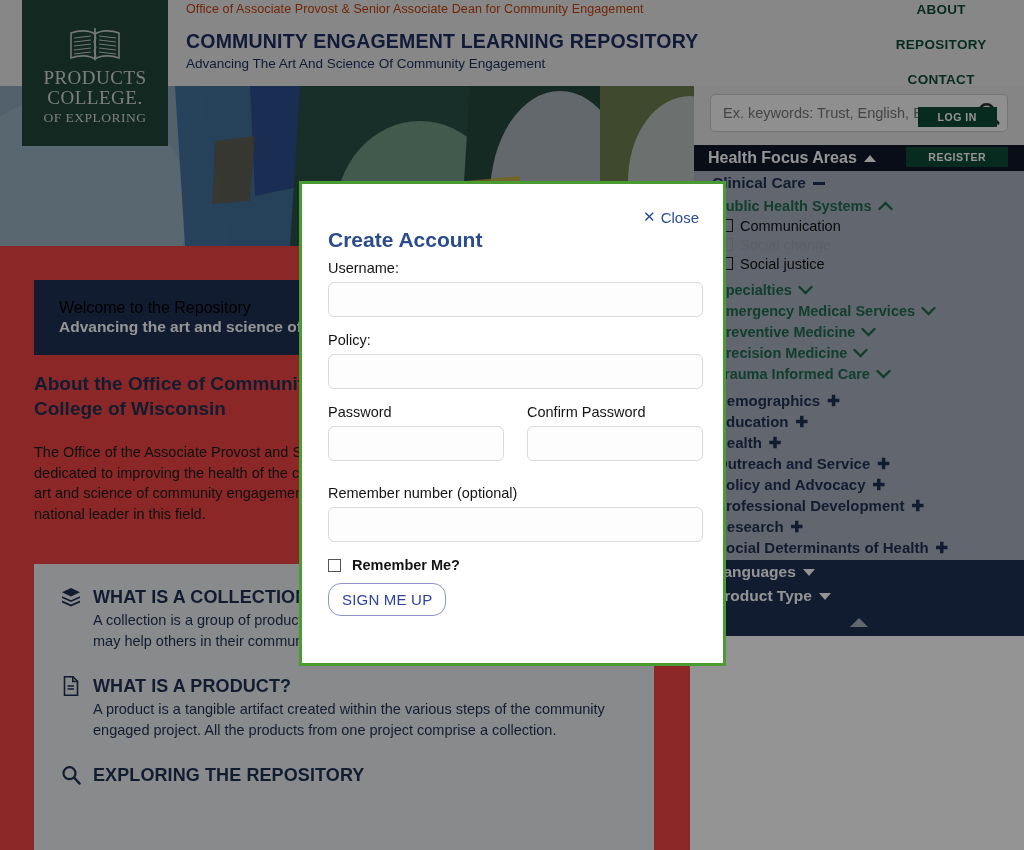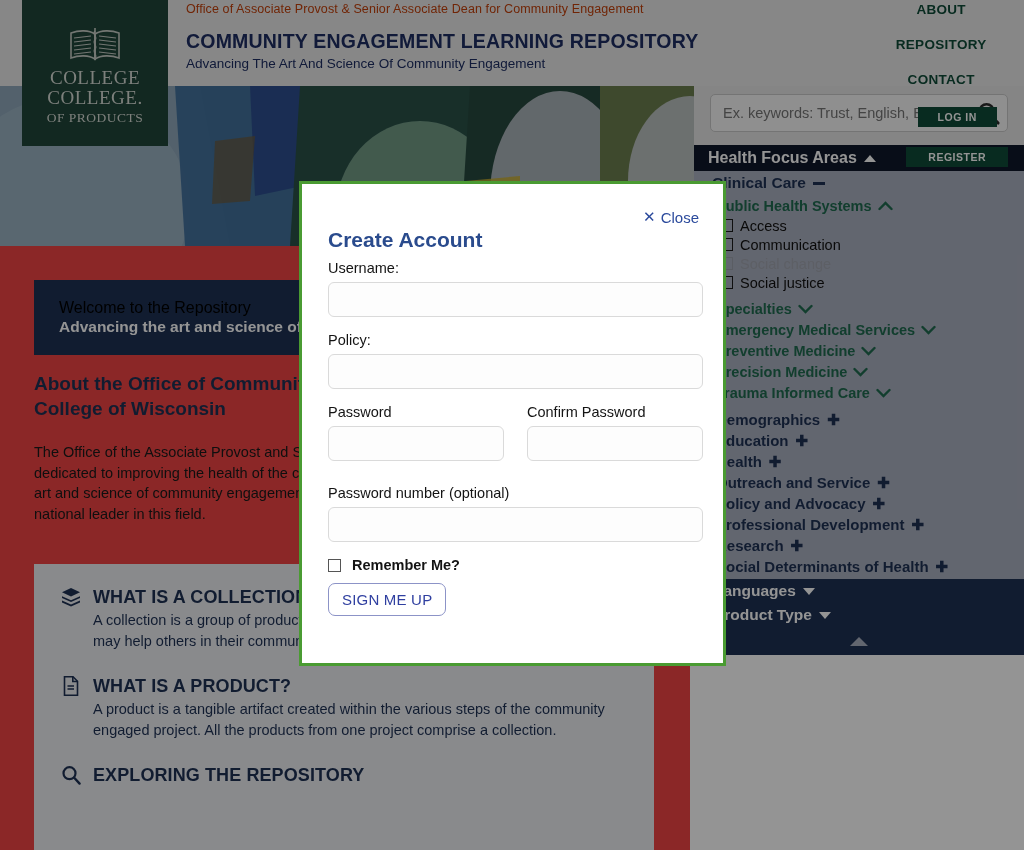--- a/index.html
+++ b/index.html
@@ -229,21 +229,21 @@
   .field-row { display: flex; gap: 23px; margin-bottom: 24px; }
   #remember-row {
     display: flex; align-items: center; gap: 11px; margin-top: 3px; margin-bottom: 10px;
   }
   #remember-box {
     width: 13px; height: 13px; border: 1.6px solid #555; background: #fff;
     flex: 0 0 13px;
   }
   #remember-label { font-size: 14.5px; color: #141414; font-weight: bold; }
   #signup-btn {
-    background: #ffffff; border: 1.4px solid #8c93c7; border-radius: 7px;
+    background: #ffffff; border: 1.4px solid #8c93c7; border-radius: 13px;
     color: #2f3fa0; font-size: 15px; font-family: inherit;
     padding: 7px 13px; cursor: pointer; letter-spacing: .2px;
   }
 </style>
 </head>
 <body>
 
 <div id="page">
 
   <div id="hero">
@@ -358,24 +358,20 @@
         <span>Public Health Systems</span>
         <span class="chev">
           <svg width="15" height="10" viewBox="0 0 15 10">
               <path d="M1.5 8 L7.5 2 L13.5 8" fill="none" stroke="#1f6b50" stroke-width="2.4" stroke-linecap="round"></path>
             </svg>
         </span>
       </div>
 
       <div class="facet-check">
         <span class="box"></span>
-        <span>Access</span>
-      </div>
-      <div class="facet-check">
-        <span class="box"></span>
         <span>Communication</span>
       </div>
       <div class="facet-check disabled">
         <span class="box"></span>
         <span>Social change</span>
       </div>
       <div class="facet-check">
         <span class="box"></span>
         <span>Social justice</span>
       </div>
@@ -489,23 +485,23 @@
 
     <div id="logo-block">
       <svg id="logo-book" viewBox="0 0 56 34">
         <path d="M28 6 C22 2, 12 2, 4 5 L4 30 C12 27, 22 27, 28 31 Z" fill="none" stroke="#c7cdc6" stroke-width="1.6"></path>
         <path d="M28 6 C34 2, 44 2, 52 5 L52 30 C44 27, 34 27, 28 31 Z" fill="none" stroke="#c7cdc6" stroke-width="1.6"></path>
         <path d="M7 10 L24 8 M7 14 L24 12 M7 18 L24 16 M7 22 L24 20 M7 26 L24 24" stroke="#c7cdc6" stroke-width="1.2"></path>
         <path d="M32 8 L49 10 M32 12 L49 14 M32 16 L49 18 M32 20 L49 22 M32 24 L49 26" stroke="#c7cdc6" stroke-width="1.2"></path>
         <path d="M28 0 L28 32" stroke="#c7cdc6" stroke-width="1.6"></path>
         <path d="M28 3 C25 6, 31 9, 28 12 C25 15, 31 18, 28 21 C25 24, 31 27, 28 30" fill="none" stroke="#c7cdc6" stroke-width="1.4"></path>
       </svg>
-      <div class="logo-line1">COLLEGE</div>
+      <div class="logo-line1">PRODUCTS</div>
       <div class="logo-line2">COLLEGE.</div>
-      <div class="logo-line3">OF PRODUCTS</div>
+      <div class="logo-line3">OF EXPLORING</div>
     </div>
   </div>
 
   <div id="dim-overlay"></div>
 
   <div id="modal">
 
     <button id="modal-close">
       <span>✕</span>
       <span>Close</span>
@@ -530,21 +526,21 @@
           <label class="field-label">Password</label>
           <input class="txt half" type="password" value="" style="">
         </div>
         <div>
           <label class="field-label">Confirm Password</label>
           <input class="txt half" type="password" value="" style="">
         </div>
       </div>
 
       <div class="field">
-        <label class="field-label">Password number (optional)</label>
+        <label class="field-label">Remember number (optional)</label>
         <input class="txt" type="text" value="" style="">
       </div>
 
       <div id="remember-row">
         <span id="remember-box"></span>
         <span id="remember-label">Remember Me?</span>
       </div>
 
       <button id="signup-btn">SIGN ME UP</button>
     </div>

